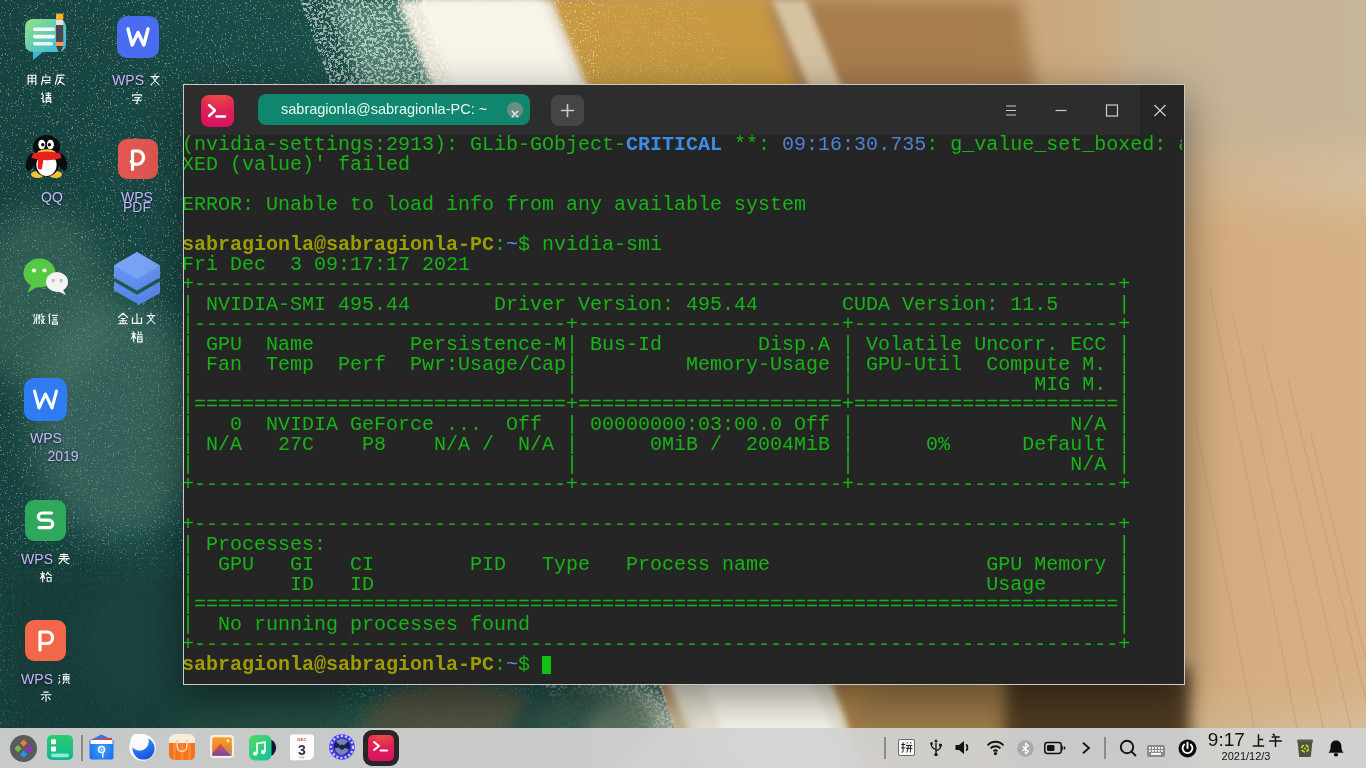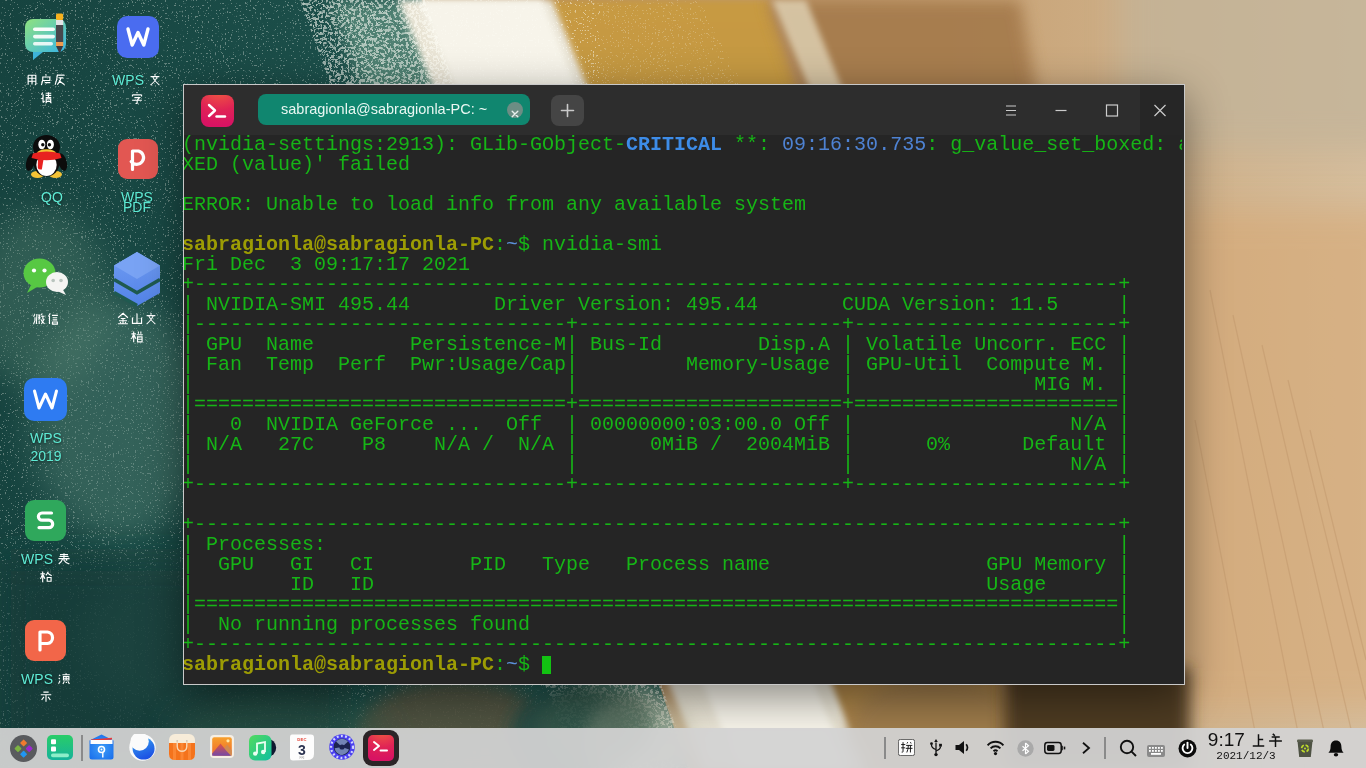--- a/index.html
+++ b/index.html
@@ -1,18 +1,18 @@
 <!DOCTYPE html>
 <html><head><meta charset="utf-8">
 <style>
 html,body{margin:0;padding:0;width:1366px;height:768px;overflow:hidden;background:#1c4f4b;font-family:"Liberation Sans",sans-serif;}
 #stage{position:absolute;inset:0;width:1366px;height:768px;overflow:hidden;}
 #wall{position:absolute;left:0;top:0;width:1366px;height:768px;}
 .dicon{position:absolute;}
-.lbl{position:absolute;color:#5eead4;font-size:14px;line-height:18px;text-align:center;width:92px;text-shadow:0 1px 3px rgba(0,0,0,.65);white-space:nowrap;}
+.lbl{position:absolute;color:#c4b5fd;font-size:14px;line-height:18px;text-align:center;width:92px;text-shadow:0 1px 3px rgba(0,0,0,.65);white-space:nowrap;}
 .lbl svg{width:14px;height:14px;vertical-align:-2px;}
 #win{position:absolute;left:183px;top:84px;width:1000px;height:599px;background:#262626;border:1px solid #c9c9c9;box-shadow:0 12px 40px rgba(0,0,0,.45);}
 #tbar{position:absolute;left:0;top:0;width:956px;height:50px;background:#2d2d2d;}
 #tab{position:absolute;left:74px;top:9px;width:272px;height:31px;border-radius:8px;background:#10866f;color:#e9f7f2;font-size:14.5px;line-height:31px;text-align:left;}
 #tab span.t{position:absolute;left:23px;top:0;}
 #tabx{position:absolute;right:7px;top:7.5px;width:16px;height:16px;border-radius:8px;background:#6c8d84;}
 #ticon{position:absolute;left:17px;top:9.5px;width:33px;height:32px;border-radius:8px;background:radial-gradient(150% 140% at 55% -25%,#f8a43e 0%,#ec4a46 20%,#e02355 52%,#d81363 85%);}
 #plusb{position:absolute;left:367px;top:10px;width:33px;height:31px;border-radius:8px;background:#454545;}
 .wctl{position:absolute;top:0;height:50px;}
 #term{position:absolute;left:0;top:50px;width:998px;height:548px;background:#252525;overflow:hidden;}
@@ -21,21 +21,21 @@
 .ol{color:#9c9c04;font-weight:bold;}
 .bl{color:#3d8ce8;font-weight:bold;}
 .ts{color:#4e82d2;}
 .tl{color:#5c90d8;}
 .cur{display:inline-block;width:9px;height:18px;background:#12c212;vertical-align:-4px;}
 #bar{position:absolute;left:0;top:728px;width:1366px;height:40px;background:rgba(210,210,210,0.94);backdrop-filter:blur(6px);}
 .dock{position:absolute;}
 .sep{position:absolute;width:1.5px;background:#8a8a8a;}
 #clock{position:absolute;left:1200px;top:729px;width:92px;text-align:center;color:#111;}
 #clock .tm{font-size:19px;line-height:21px;}
-#clock .dt{font-size:11px;line-height:13px;font-family:Liberation Mono, monospace;}
+#clock .dt{font-size:11px;line-height:13px;}
 #clock svg{width:17px;height:17px;vertical-align:-2.5px;}
 </style></head>
 <body>
 <div id="stage">
 <svg id="wall" width="1366" height="768" viewBox="0 0 1366 768" preserveAspectRatio="none">
 <defs>
 <linearGradient id="waterg" x1="0" y1="0" x2="1" y2="0">
  <stop offset="0" stop-color="#16433f"></stop>
           <stop offset="0.5" stop-color="#1c4f4a"></stop>
           <stop offset="0.8" stop-color="#245a53"></stop>
@@ -267,21 +267,21 @@
         <use href="#gjin"></use>
       </svg><svg viewBox="0 0 16 16" fill="none" stroke="#fff" stroke-width="1.3">
         <use href="#gshan"></use>
       </svg><svg viewBox="0 0 16 16" fill="none" stroke="#fff" stroke-width="1.3">
         <use href="#gwen"></use>
       </svg></div>
 <div class="lbl" style="left:91px;top:328px"><svg viewBox="0 0 16 16" fill="none" stroke="#fff" stroke-width="1.3">
         <use href="#gdang"></use>
       </svg></div>
 <div class="lbl" style="left:0;top:429px">WPS</div>
-<div class="lbl" style="left:0;top:447px">2019</div>
+<div class="lbl" style="left:17px;top:447px">2019</div>
 <div class="lbl" style="left:0;top:550px">WPS <svg viewBox="0 0 16 16" fill="none" stroke="#fff" stroke-width="1.3">
         <use href="#gbiao"></use>
       </svg></div>
 <div class="lbl" style="left:0;top:568px"><svg viewBox="0 0 16 16" fill="none" stroke="#fff" stroke-width="1.3">
         <use href="#gge"></use>
       </svg></div>
 <div class="lbl" style="left:0;top:670px">WPS <svg viewBox="0 0 16 16" fill="none" stroke="#fff" stroke-width="1.3">
         <use href="#gyan"></use>
       </svg></div>
 <div class="lbl" style="left:0;top:688px"><svg viewBox="0 0 16 16" fill="none" stroke="#fff" stroke-width="1.3">

